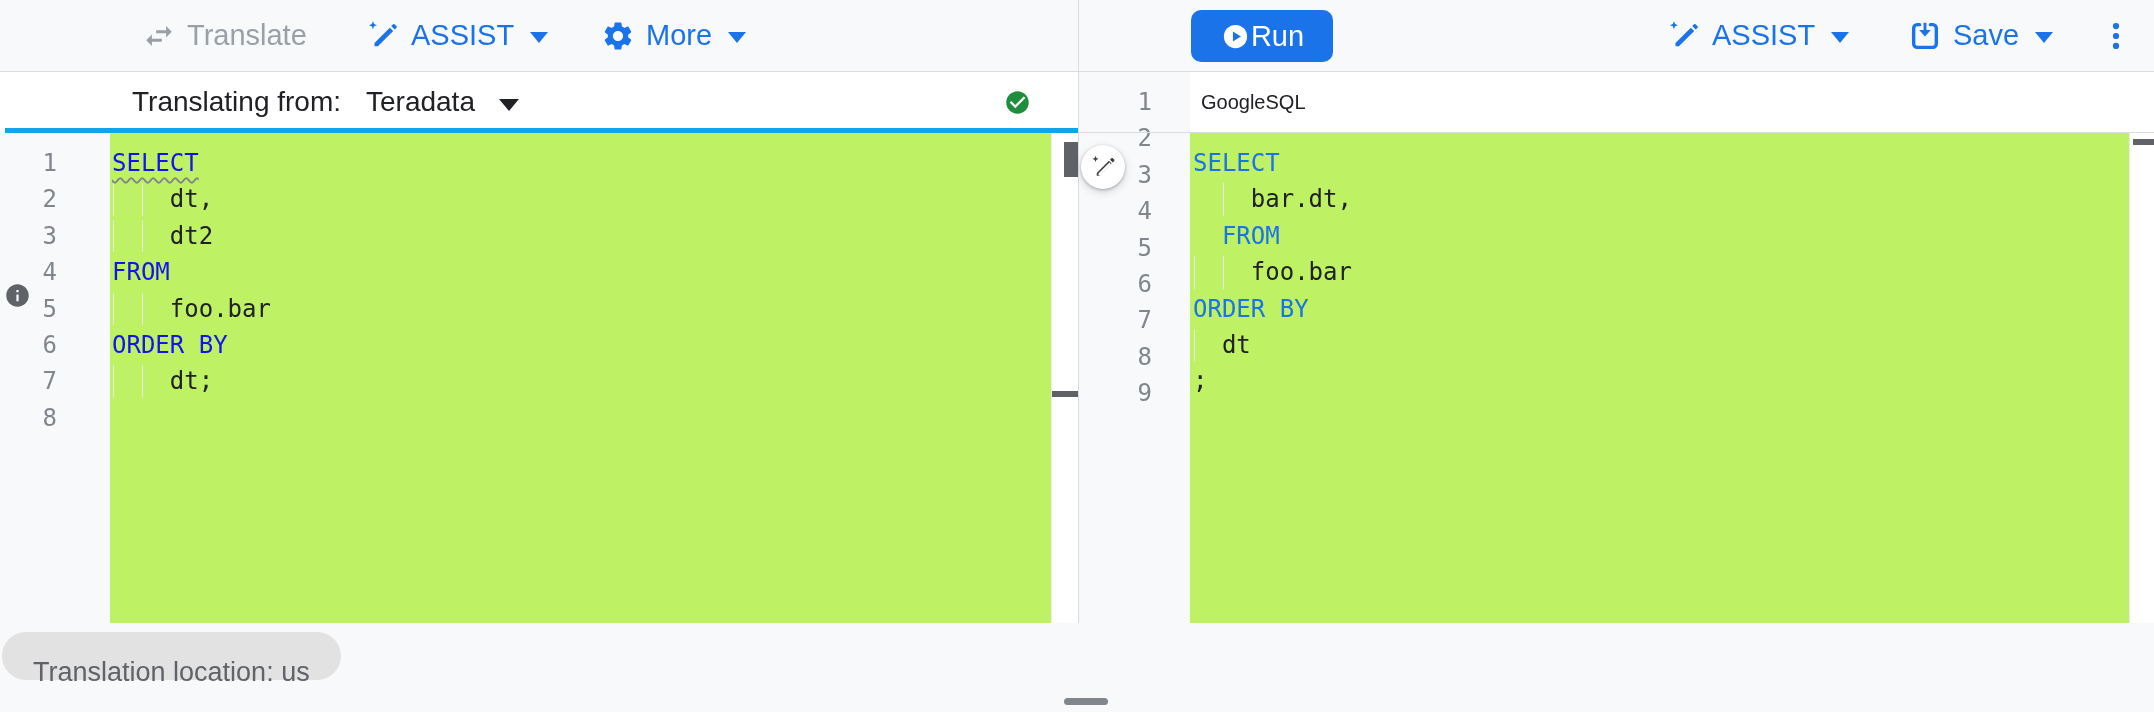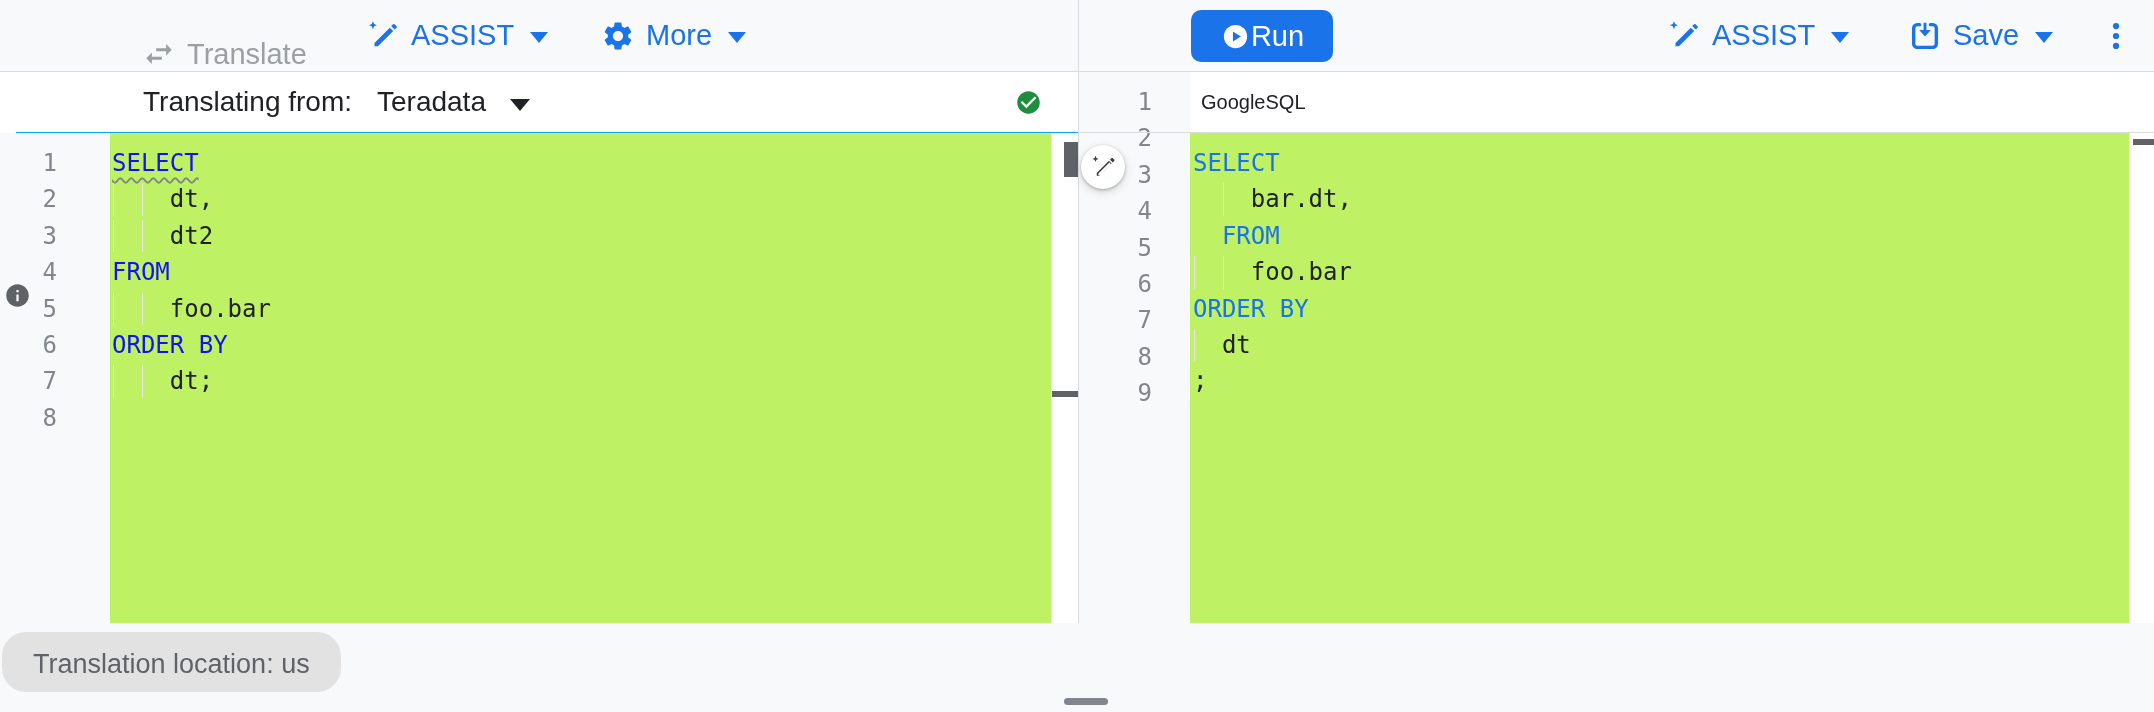--- a/index.html
+++ b/index.html
@@ -5,33 +5,33 @@
   * { margin:0; padding:0; box-sizing:border-box; }
   html,body { width:2154px; height:712px; background:#fff; overflow:hidden; }
   body { font-family:"Liberation Sans", sans-serif; color:#202124; }
   .screen { position:relative; width:2154px; height:712px; background:#fff; }
 
   
   .toolbar { position:absolute; left:0; top:0; width:2154px; height:72px;
              background:#f8f9fa; border-bottom:1px solid #dadce0; }
   .tb-btn { position:absolute; top:0; height:71px; display:flex; align-items:center; gap:11px;
             font-size:29px; font-weight:500; color:var(--accent,#1a73e8); cursor:pointer; }
-  .tb-btn.disabled { color:var(--disabled,#9aa0a6); cursor:default;align-items:flex-end; }
+  .tb-btn.disabled { color:var(--disabled,#9aa0a6); cursor:default; }
   .tb-btn svg { flex:0 0 auto; }
   .caret { width:0; height:0; border-left:9px solid transparent; border-right:9px solid transparent;
            border-top:11px solid currentColor; margin-left:5px; margin-top:4px; }
   .run-btn { position:absolute; left:1191px; top:10px; width:142px; height:52px; border-radius:10px;
              background:var(--accent,#1a73e8); color:#fff; display:flex; align-items:center;
              justify-content:center; gap:0; font-size:29px; font-weight:500; cursor:pointer; }
   .kebab { position:absolute; left:2096px; top:0; width:40px; height:71px; display:flex;
            align-items:center; justify-content:center; color:var(--accent,#1a73e8); cursor:pointer; }
 
   
-  .lheader { position:absolute; left:16px; top:72px; width:1078px; height:61px; background:#fff;
-             border-bottom:1px solid #0ea5e9; }
+  .lheader { position:absolute; left:5px; top:72px; width:1078px; height:61px; background:#fff;
+             border-bottom:5px solid #0ea5e9; }
   .lheader-label { position:absolute; left:127px; top:0; height:60px; line-height:60px; font-size:28px; color:#202124; }
   .dialect { position:absolute; left:361px; top:0; height:60px; display:flex; align-items:center; gap:24px;
              font-size:28px; color:#202124; cursor:pointer; }
   .dialect .caret2 { width:0; height:0; border-left:10px solid transparent; border-right:10px solid transparent;
                      border-top:12px solid #202124; margin-top:5px; }
   .status-check { position:absolute; left:999px; top:17px; }
 
   .rheader { position:absolute; left:1079px; top:72px; width:1075px; height:61px; border-bottom:1px solid #dadce0; }
   .rheader-label { position:absolute; left:122px; top:0; height:60px; line-height:60px; font-size:20px; color:#202124; }
 
@@ -67,22 +67,22 @@
   #thumb-right { left:3px;  top:6px;  width:22px; height:6px; }
 
   .divider { position:absolute; left:1078px; top:0; width:1px; height:623px; background:#dadce0; }
 
   .wand-fab { position:absolute; left:1081px; top:145px; width:44px; height:44px; border-radius:50%;
               background:#fff; box-shadow:0 1px 3px rgba(60,64,67,.35), 0 3px 8px rgba(60,64,67,.2);
               display:flex; align-items:center; justify-content:center; cursor:pointer; z-index:5; }
 
   
   .bottombar { position:absolute; left:0; top:623px; width:2154px; height:89px; background:#f8f9fa; }
-  .loc-chip { position:absolute; left:2px; top:9px; height:60px; border-radius:24px; background:#e2e2e2;
-              padding:8px 31px; font-size:27px; color:#5f6368; line-height:48px; }
+  .loc-chip { position:absolute; left:2px; top:9px; height:48px; border-radius:24px; background:#e2e2e2;
+              padding:16px 31px; font-size:27px; color:#5f6368; line-height:48px; }
   .drag-handle { position:absolute; left:1064px; top:75px; width:44px; height:7px; border-radius:4px;
                  background:#80868b; cursor:row-resize; }
 </style>
 </head>
 <body>
 
 <div class="screen">
 
   <div class="toolbar">
 

